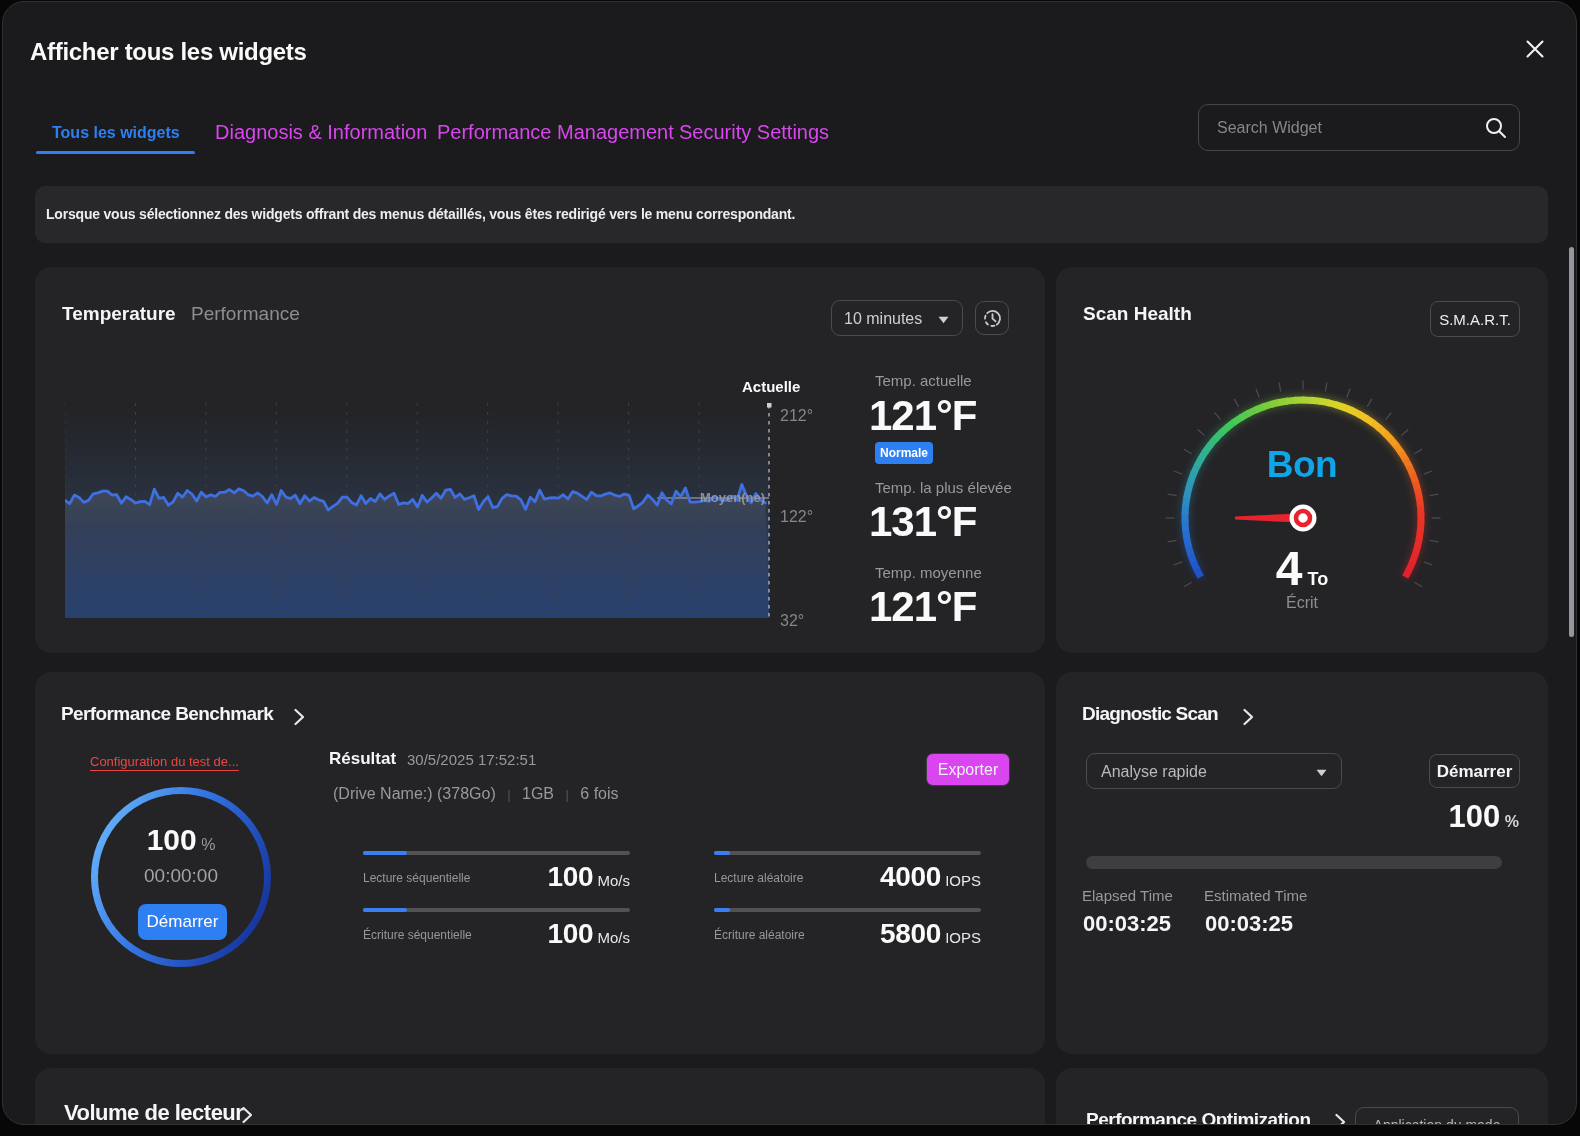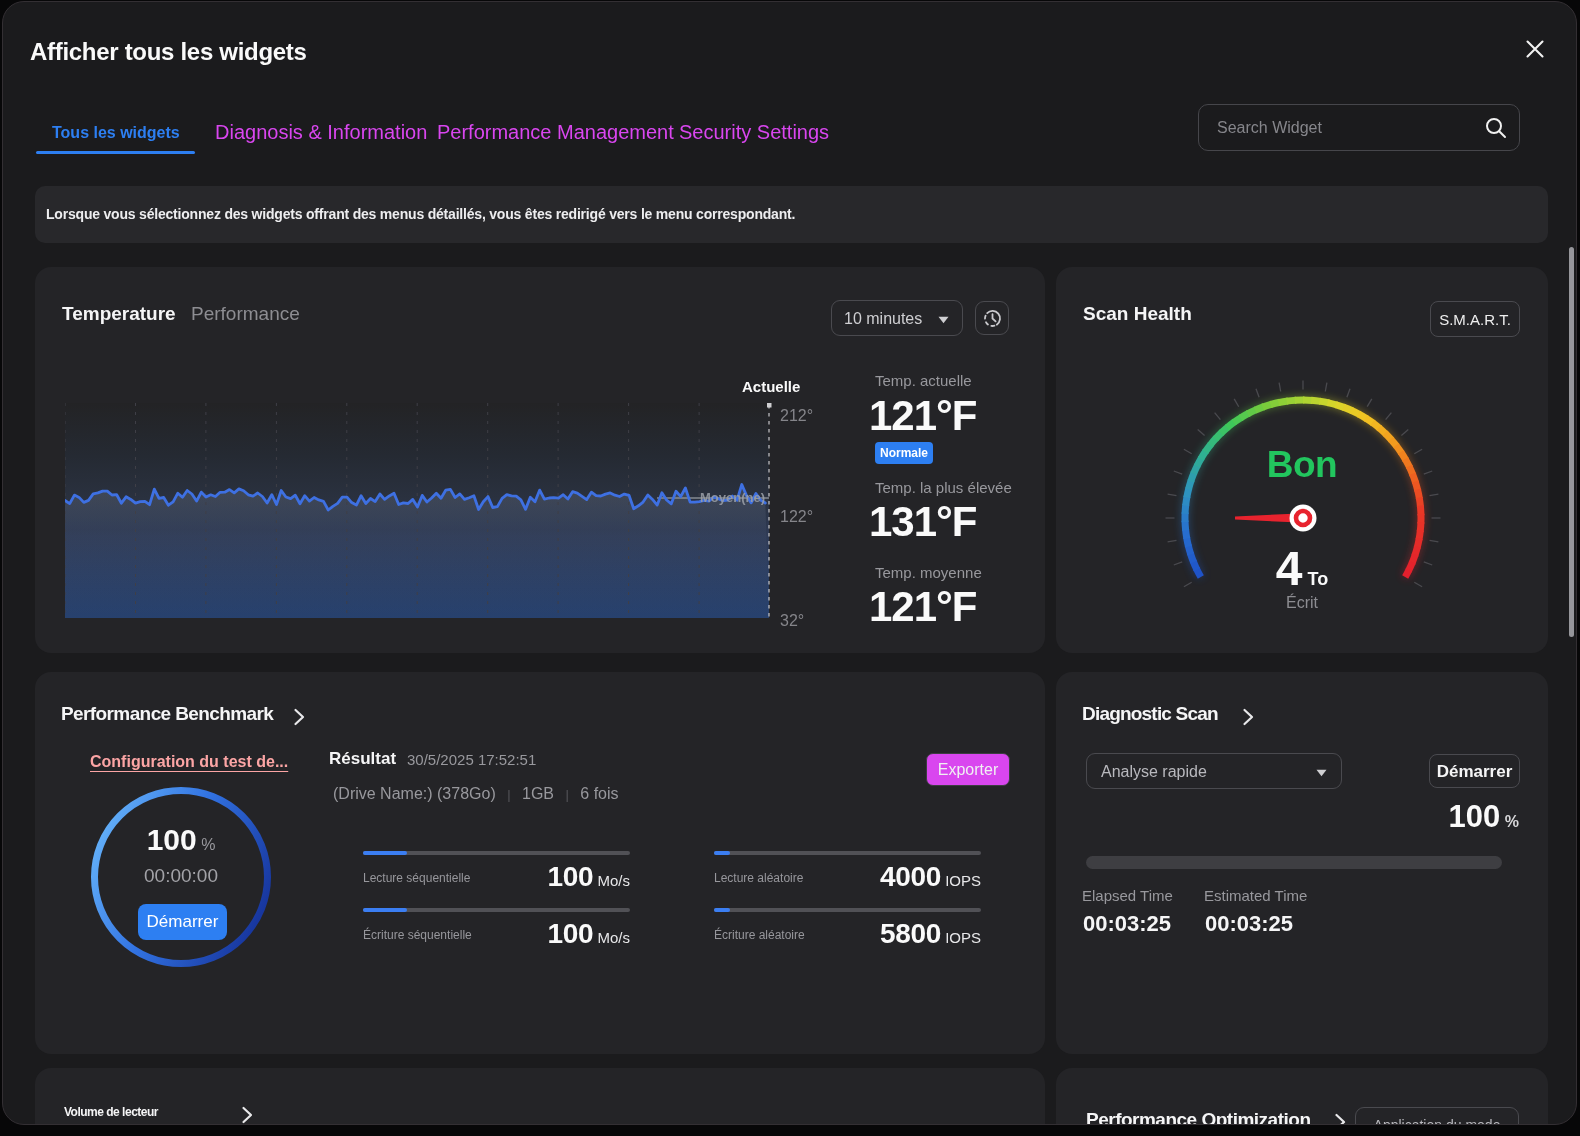--- a/index.html
+++ b/index.html
@@ -272,30 +272,30 @@
 <path d="M364.35,263.33 A118,118 0 0 1 362.95,272.91" stroke="#e72f28" stroke-width="7" fill="none"></path>
 <path d="M363.21,271.49 A118,118 0 0 1 361.14,280.94" stroke="#e62c29" stroke-width="7" fill="none"></path>
 <path d="M361.49,279.55 A118,118 0 0 1 358.77,288.83" stroke="#e5292a" stroke-width="7" fill="none"></path>
 <path d="M359.22,287.46 A118,118 0 0 1 355.86,296.54" stroke="#e5262b" stroke-width="7" fill="none"></path>
 <path d="M356.41,295.20 A118,118 0 0 1 352.42,304.02" stroke="#e4232c" stroke-width="7" fill="none"></path>
 <path d="M353.06,302.73 A118,118 0 0 1 349.19,310.00" stroke="#e3202d" stroke-width="7" fill="none"></path>
     <polygon points="179,249.6 179,252.4 243,255.6 243,246.4" fill="#e8232e"></polygon>
     <circle cx="247" cy="251" r="13.5" fill="#ffffff"></circle>
     <circle cx="247" cy="251" r="7" fill="none" stroke="#e8232e" stroke-width="4.6"></circle>
   </svg>
-  <div style="position:absolute;left:0;width:492px;top:179px;text-align:center;font-size:37px;font-weight:700;color:#22c55e;line-height:38px;letter-spacing:-0.5px;">Bon</div>
+  <div style="position:absolute;left:0;width:492px;top:179px;text-align:center;font-size:37px;font-weight:700;color:#0ea5e9;line-height:38px;letter-spacing:-0.5px;">Bon</div>
   <div style="position:absolute;left:0;width:492px;top:278px;text-align:center;color:#fafafa;line-height:48px;"><span style="font-size:48px;font-weight:700;">4</span><span style="font-size:18px;font-weight:700;"> To</span></div>
   <div style="position:absolute;left:0;width:492px;top:327px;text-align:center;font-size:16px;color:#8d8d92;line-height:18px;">Écrit</div>
   </div>
   <div class="card" style="left:32px;top:670px;width:1010px;height:382px;">
   <div class="ctitle" style="left:26px;top:31px;letter-spacing:-0.6px;">Performance Benchmark</div>
   <svg class="chev" style="left:258px;top:36px;" width="12" height="18" viewBox="0 0 12 18">
         <path d="M2.5 2 L10 9 L2.5 16" stroke="#e8e8ea" stroke-width="2.2" fill="none" stroke-linecap="round" stroke-linejoin="round"></path>
       </svg>
-  <div style="position:absolute;left:55px;top:81px;font-size:16px;font-weight:700;color:#fca5a5;line-height:17px;text-decoration:underline;text-underline-offset:4px;">Configuration du test de...</div>
+  <div style="position:absolute;left:55px;top:81px;font-size:13px;font-weight:400;color:#ef4444;line-height:17px;text-decoration:underline;text-underline-offset:4px;">Configuration du test de...</div>
   <svg style="position:absolute;left:56px;top:115px;" width="180" height="180" viewBox="0 0 180 180">
     <defs>
           <linearGradient id="ringg" x1="0" y1="0.25" x2="1" y2="0.72">
       <stop offset="0" stop-color="#64b1f9"></stop>
             <stop offset="0.45" stop-color="#3273e2"></stop>
             <stop offset="1" stop-color="#16339b"></stop>
     </linearGradient>
         </defs>
     <circle cx="90" cy="90" r="86.5" fill="none" stroke="url(#ringg)" stroke-width="7"></circle>
   </svg>
@@ -340,21 +340,21 @@
   </div>
   <div class="btn-border" style="left:373px;top:82px;width:91px;height:34px;border-radius:8px;"><span style="font-size:17px;font-weight:700;color:#f5f5f6;line-height:33px;">Démarrer</span></div>
   <div style="position:absolute;right:29px;top:130px;line-height:30px;"><span style="font-size:31px;font-weight:700;color:#fafafa;">100</span><span style="font-size:16px;font-weight:700;color:#d8d8da;"> %</span></div>
   <div style="position:absolute;left:30px;top:184px;width:416px;height:13px;background:#3e3e42;border-radius:7px;"></div>
   <div class="slabel" style="left:26px;top:215px;font-size:15px;">Elapsed Time</div>
   <div class="slabel" style="left:148px;top:215px;font-size:15px;">Estimated Time</div>
   <div style="position:absolute;left:27px;top:240px;font-size:22px;font-weight:700;color:#f5f5f6;line-height:24px;">00:03:25</div>
   <div style="position:absolute;left:149px;top:240px;font-size:22px;font-weight:700;color:#f5f5f6;line-height:24px;">00:03:25</div>
   </div>
   <div class="card" style="left:32px;top:1066px;width:1010px;height:120px;">
-  <div class="ctitle" style="left:29px;top:34px;font-size:12px;letter-spacing:-0.5px;">Volume de lecteur</div>
+  <div class="ctitle" style="left:29px;top:34px;font-size:22px;letter-spacing:-0.5px;">Volume de lecteur</div>
   <svg class="chev" style="left:206px;top:38px;" width="12" height="18" viewBox="0 0 12 18">
         <path d="M2.5 2 L10 9 L2.5 16" stroke="#e8e8ea" stroke-width="2.2" fill="none" stroke-linecap="round" stroke-linejoin="round"></path>
       </svg>
   </div>
   <div class="card" style="left:1053px;top:1066px;width:492px;height:120px;">
   <div class="ctitle" style="left:30px;top:41px;letter-spacing:-0.5px;">Performance Optimization</div>
   <svg class="chev" style="left:278px;top:45px;" width="12" height="18" viewBox="0 0 12 18">
         <path d="M2.5 2 L10 9 L2.5 16" stroke="#e8e8ea" stroke-width="2.2" fill="none" stroke-linecap="round" stroke-linejoin="round"></path>
       </svg>
   <div class="btn-border" style="left:299px;top:39px;width:164px;height:70px;border-radius:9px;">

